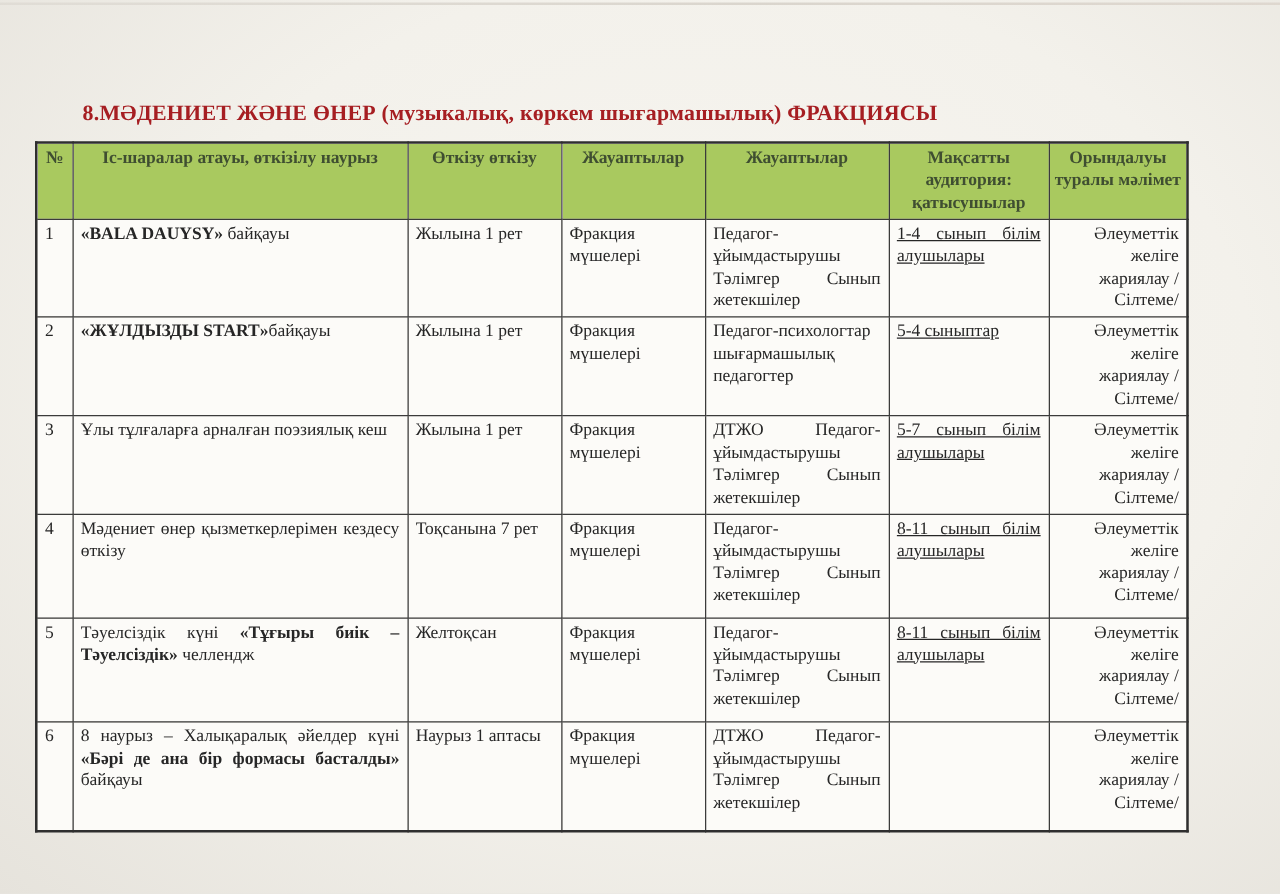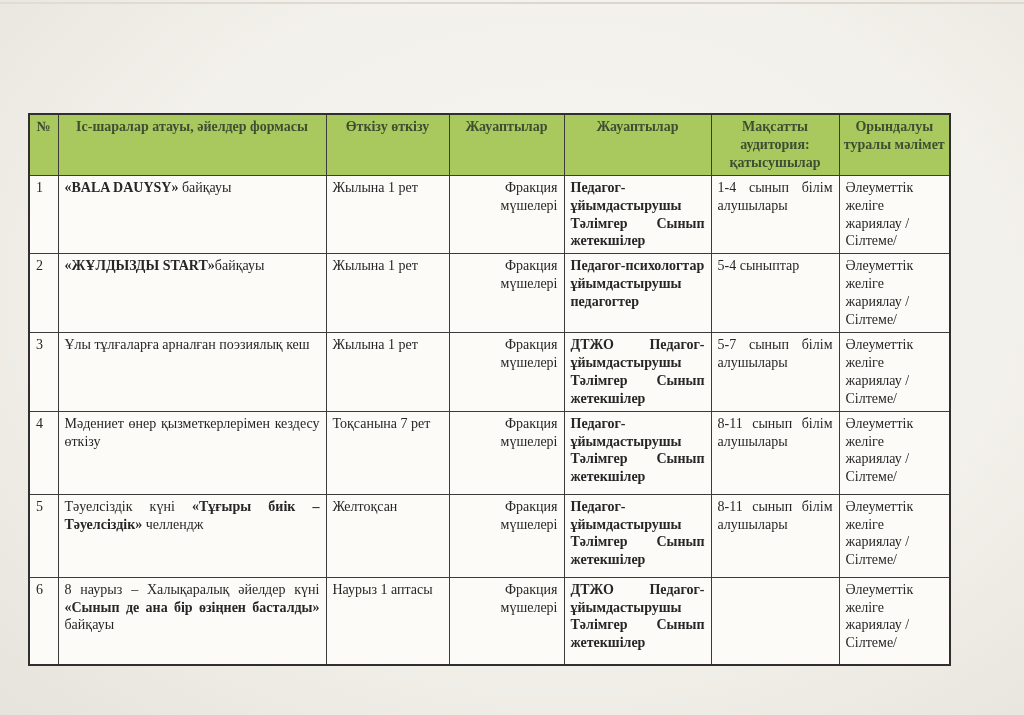--- a/index.html
+++ b/index.html
@@ -69,47 +69,48 @@
       padding: 3px 6px;
     }
     tr.r1 td { height: 63px; }
     tr.r2 td { height: 58px; }
     tr.r3 td { height: 65px; }
     tr.r4 td { height: 76px; }
     tr.r5 td { height: 76px; }
     tr.r6 td { height: 80px; }
     td.num { padding-left: 6px; }
     td.event { text-align: justify; padding-right: 8px; }
-    td.partners { text-align: justify; padding: 3px 8px 3px 7px; font-weight: bold; }
-    td.audience { text-align: justify; }
-    td.responsible { padding: 3px 10px 3px 7px; text-align: right; }
-    td.status { padding: 3px 6px 3px 8px; }
+    td.partners { text-align: justify; padding: 3px 8px 3px 7px; }
+    td.audience { text-align: justify; text-decoration: underline; }
+    td.responsible { padding: 3px 10px 3px 7px; }
+    td.status { padding: 3px 6px 3px 8px; text-align: right; }
     .bold { font-weight: bold; }
   </style>
 </head>
 <body>
 
 <div class="page">
   <div class="scan-edge"></div>
 
+  <div class="page-title">8.МӘДЕНИЕТ ЖӘНЕ ӨНЕР (музыкалық, көркем шығармашылық)  ФРАКЦИЯСЫ</div>
 
   <table class="activities">
     <colgroup>
       <col style="width:29px">
       <col style="width:268px">
       <col style="width:123px">
       <col style="width:115px">
       <col style="width:147px">
       <col style="width:128px">
       <col style="width:111px">
     </colgroup>
     <thead>
       <tr>
         <th>№</th>
-        <th>Іс-шаралар атауы, әйелдер формасы</th>
+        <th>Іс-шаралар атауы, өткізілу наурыз</th>
         <th>Өткізу өткізу</th>
         <th>Жауаптылар</th>
         <th>Жауаптылар</th>
         <th>Мақсатты аудитория: қатысушылар</th>
         <th>Орындалуы туралы мәлімет</th>
       </tr>
     </thead>
     <tbody>
       <tr class="r1">
         <td class="num">1</td>
@@ -118,21 +119,21 @@
         <td class="responsible">Фракция мүшелері</td>
         <td class="partners">Педагог-ұйымдастырушы Тәлімгер Сынып жетекшілер</td>
         <td class="audience">1-4 сынып білім алушылары</td>
         <td class="status">Әлеуметтік желіге жариялау /Сілтеме/</td>
       </tr>
       <tr class="r2">
         <td class="num">2</td>
         <td class="event"><span></span><span class="bold">«ЖҰЛДЫЗДЫ START»</span><span>байқауы</span></td>
         <td>Жылына 1 рет</td>
         <td class="responsible">Фракция мүшелері</td>
-        <td class="partners">Педагог-психологтар ұйымдастырушы педагогтер</td>
+        <td class="partners">Педагог-психологтар шығармашылық педагогтер</td>
         <td class="audience">5-4 сыныптар</td>
         <td class="status">Әлеуметтік желіге жариялау /Сілтеме/</td>
       </tr>
       <tr class="r3">
         <td class="num">3</td>
         <td class="event"><span>Ұлы тұлғаларға арналған поэзиялық кеш</span><span class="bold"></span><span></span></td>
         <td>Жылына 1 рет</td>
         <td class="responsible">Фракция мүшелері</td>
         <td class="partners">ДТЖО Педагог-ұйымдастырушы Тәлімгер Сынып жетекшілер</td>
         <td class="audience">5-7 сынып білім алушылары</td>
@@ -151,21 +152,21 @@
         <td class="num">5</td>
         <td class="event"><span>Тәуелсіздік күні </span><span class="bold">«Тұғыры биік – Тәуелсіздік»</span><span> челлендж</span></td>
         <td>Желтоқсан</td>
         <td class="responsible">Фракция мүшелері</td>
         <td class="partners">Педагог-ұйымдастырушы Тәлімгер Сынып жетекшілер</td>
         <td class="audience">8-11 сынып білім алушылары</td>
         <td class="status">Әлеуметтік желіге жариялау /Сілтеме/</td>
       </tr>
       <tr class="r6">
         <td class="num">6</td>
-        <td class="event"><span>8 наурыз – Халықаралық әйелдер күні </span><span class="bold">«Сынып де ана бір өзіңнен басталды»</span><span> байқауы</span></td>
+        <td class="event"><span>8 наурыз – Халықаралық әйелдер күні </span><span class="bold">«Бәрі де ана бір формасы басталды»</span><span> байқауы</span></td>
         <td>Наурыз 1 аптасы</td>
         <td class="responsible">Фракция мүшелері</td>
         <td class="partners">ДТЖО Педагог-ұйымдастырушы Тәлімгер Сынып жетекшілер</td>
         <td class="audience"></td>
         <td class="status">Әлеуметтік желіге жариялау /Сілтеме/</td>
       </tr>
     </tbody>
   </table>
 </div>
 

